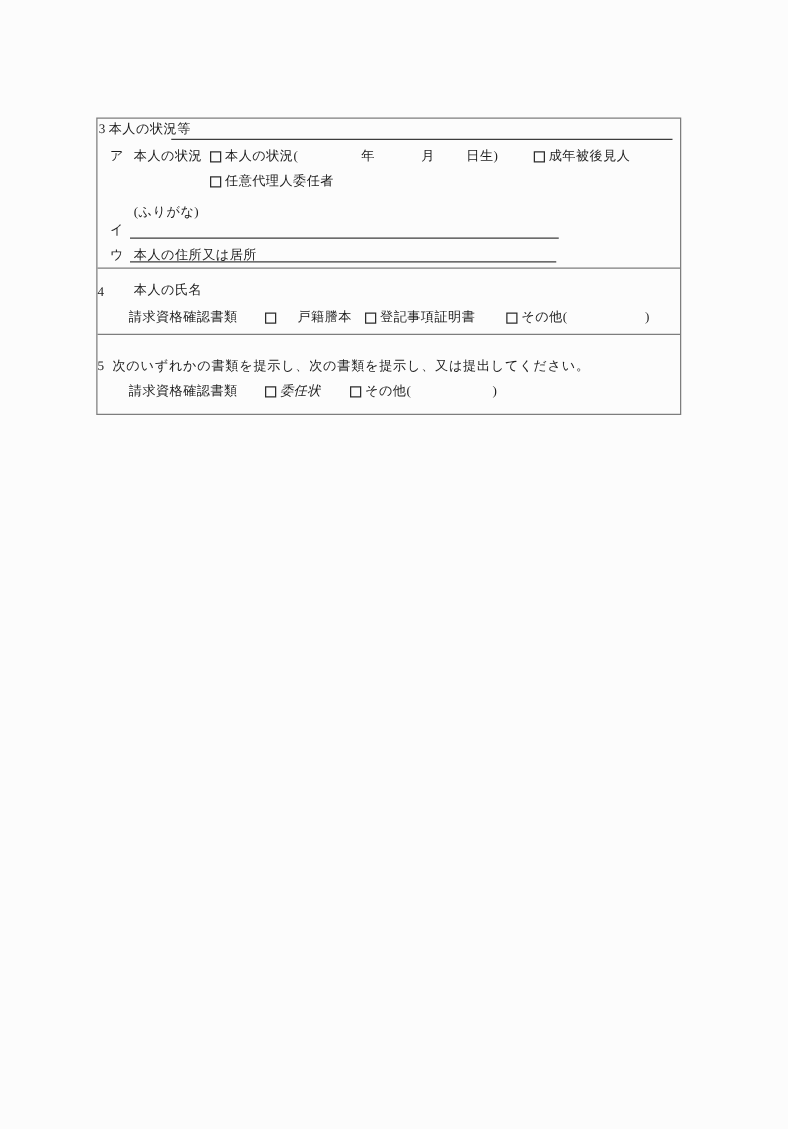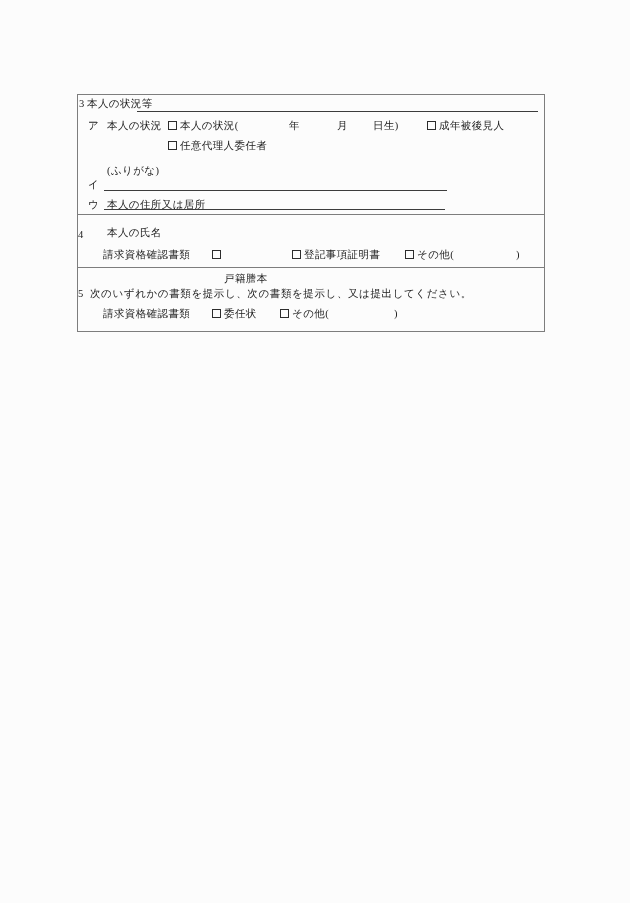--- a/index.html
+++ b/index.html
@@ -79,34 +79,34 @@
       <span class="seg" style="left:10px; top:104px;">ウ</span>
       <span class="seg" style="left:29px; top:104px;">本人の住所又は居所</span>
       <div class="uline" style="left:26px; top:114px; width:341px;"></div>
     </div>
 
     <div class="section" id="sec4">
       <span class="seg" style="left:0px; top:14px;">4</span>
 
       <span class="seg" style="left:25px; top:34px;">請求資格確認書類</span>
       <span class="cbox" style="left:134px; top:35px;"></span>
-      <span class="seg" style="left:146px; top:34px;margin-top:24px;">戸籍謄本</span>
+      <span class="seg" style="left:160px; top:34px;">戸籍謄本</span>
       <span class="cbox" style="left:214px; top:35px;"></span>
       <span class="seg" style="left:226px; top:34px;font-family:Liberation Mono, monospace;">登記事項証明書</span>
       <span class="cbox" style="left:327px; top:35px;"></span>
       <span class="seg" style="left:339px; top:34px;">その他(</span>
       <span class="seg" style="left:438px; top:34px;">)</span>
     </div>
 
     <div class="section" id="sec5">
       <span class="seg" style="left:0px; top:20px;">5</span>
       <span class="seg inst" style="left:12px; top:20px;">次のいずれかの書類を提示し、次の書類を提示し、又は提出してください。</span>
 
       <span class="seg" style="left:25px; top:40px;">請求資格確認書類</span>
       <span class="cbox" style="left:134px; top:41px;"></span>
-      <span class="seg" style="left:146px; top:40px;">委任状</span>
+      <span class="seg" style="left:146px; top:40px;font-style:italic;">委任状</span>
       <span class="cbox" style="left:202px; top:41px;"></span>
       <span class="seg" style="left:214px; top:40px;">その他(</span>
       <span class="seg" style="left:316px; top:40px;">)</span>
     </div>
 
   </div>
 </div>
 
 </body></html>

